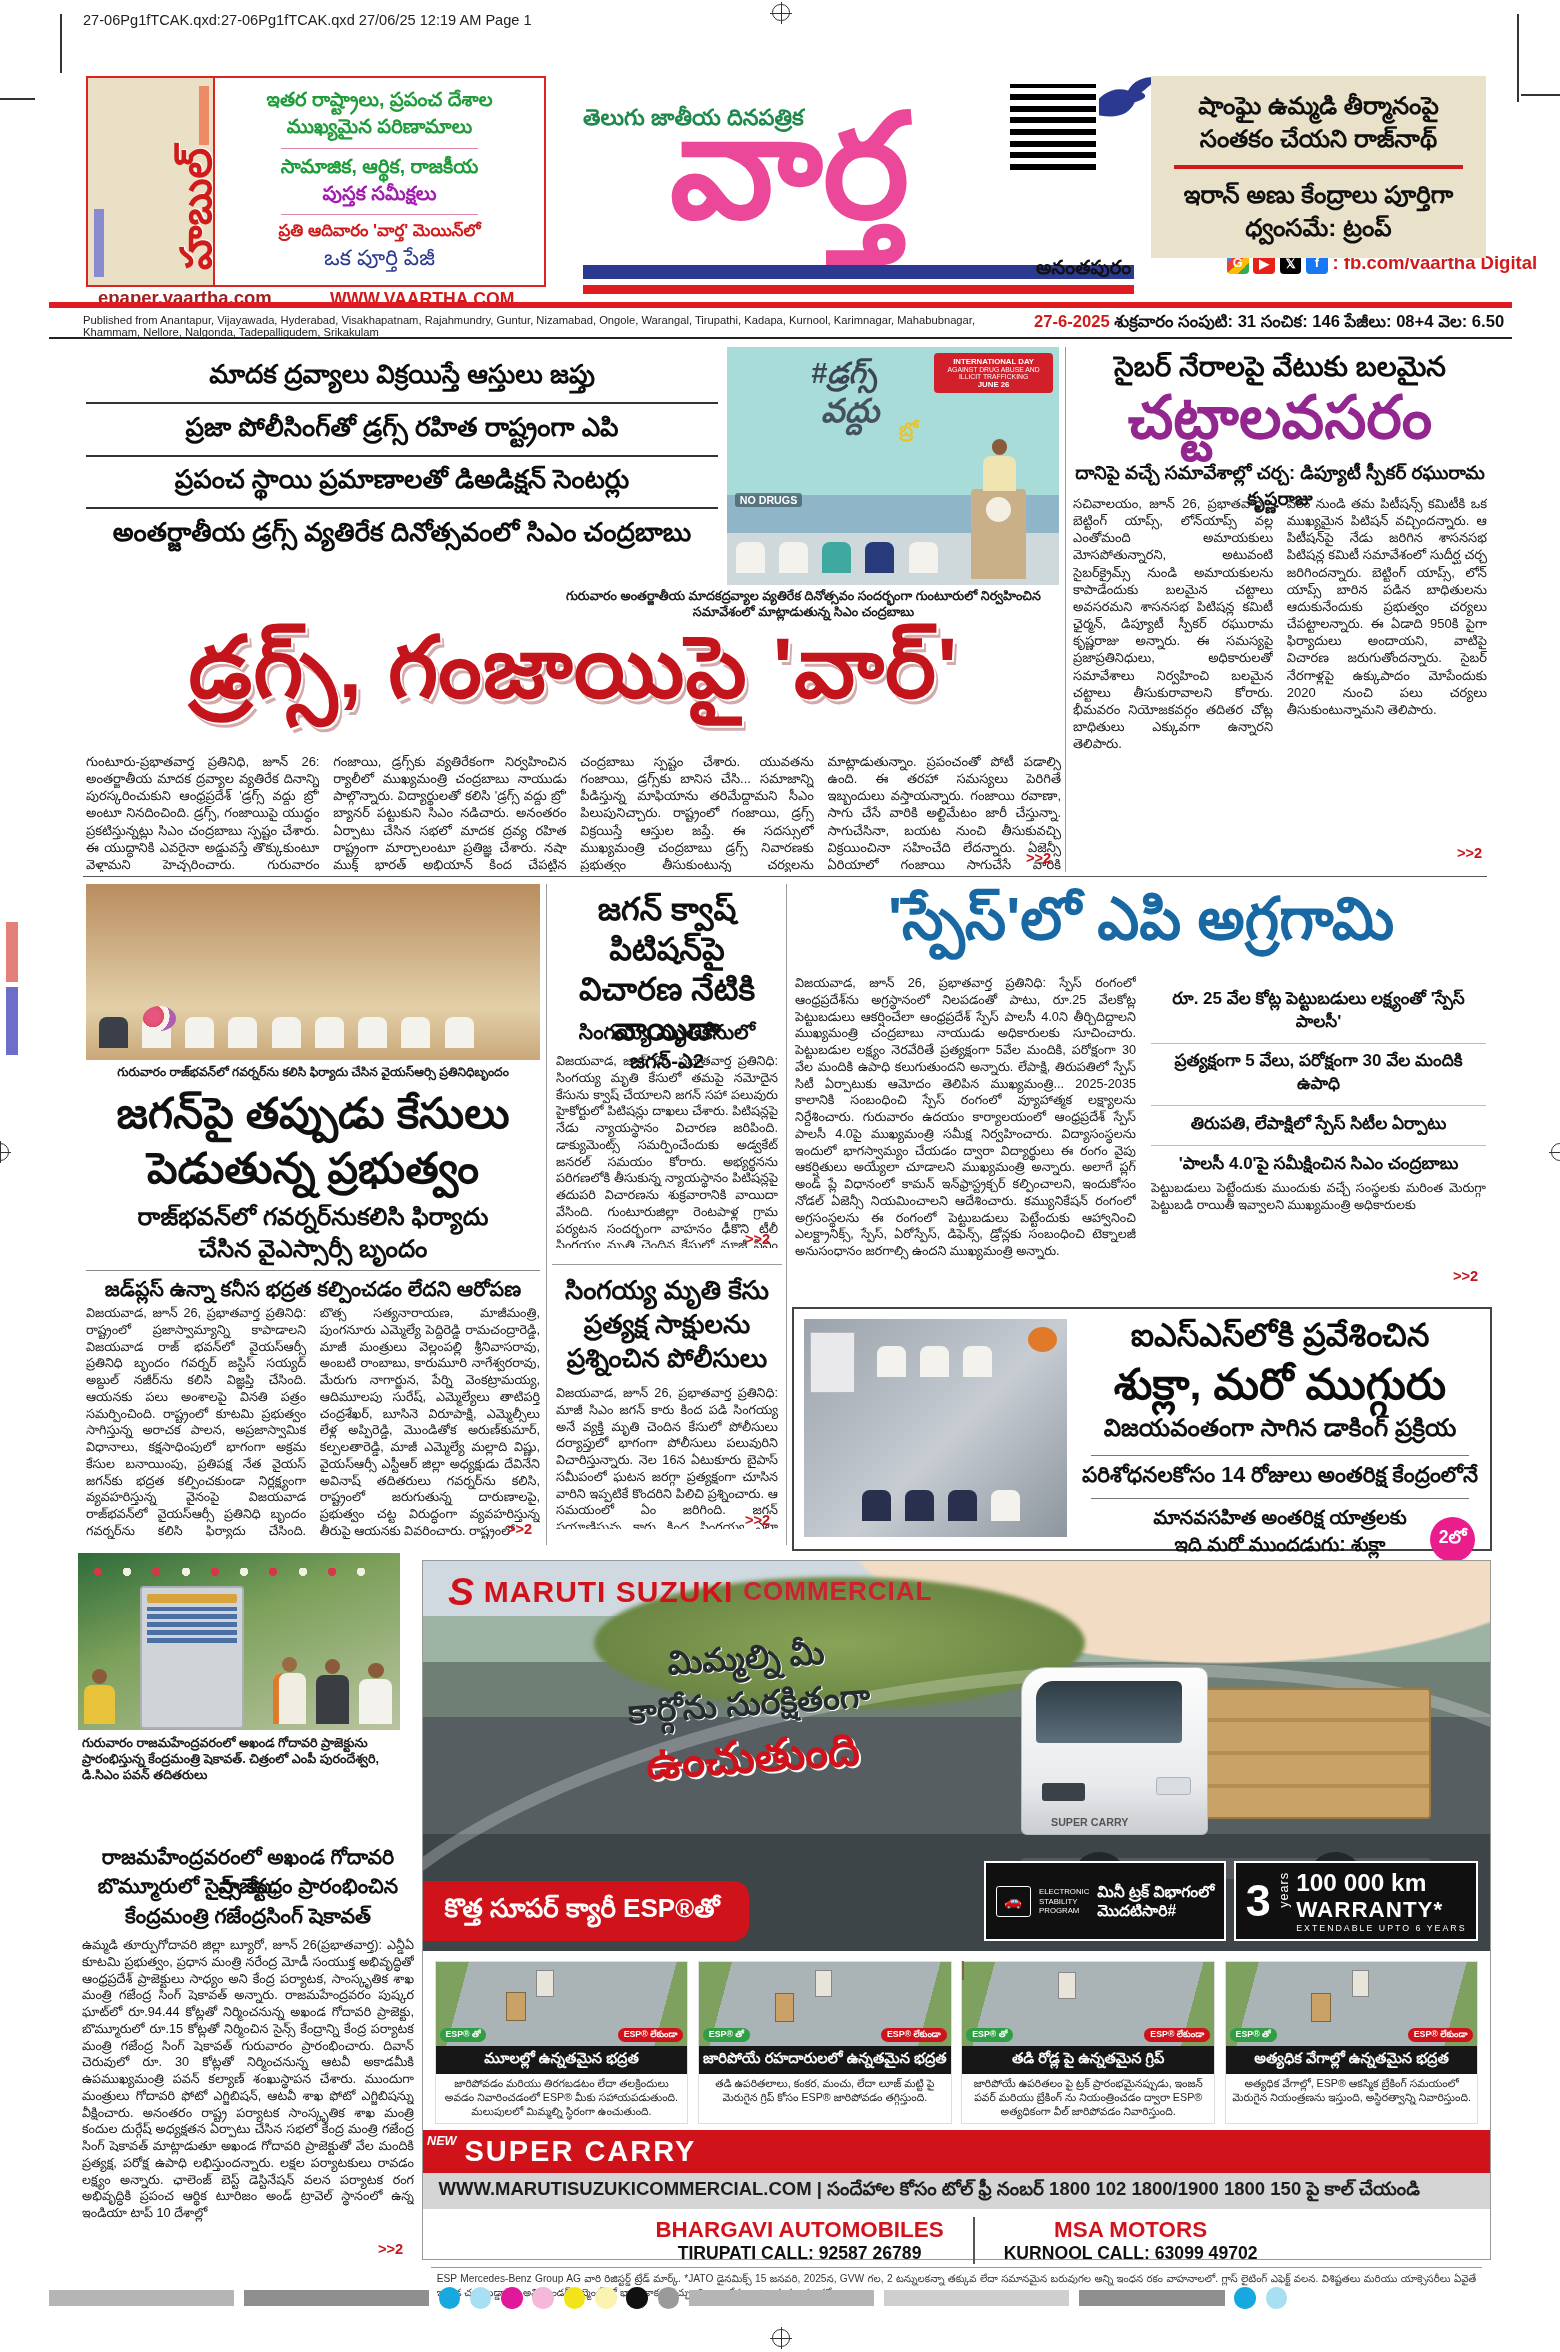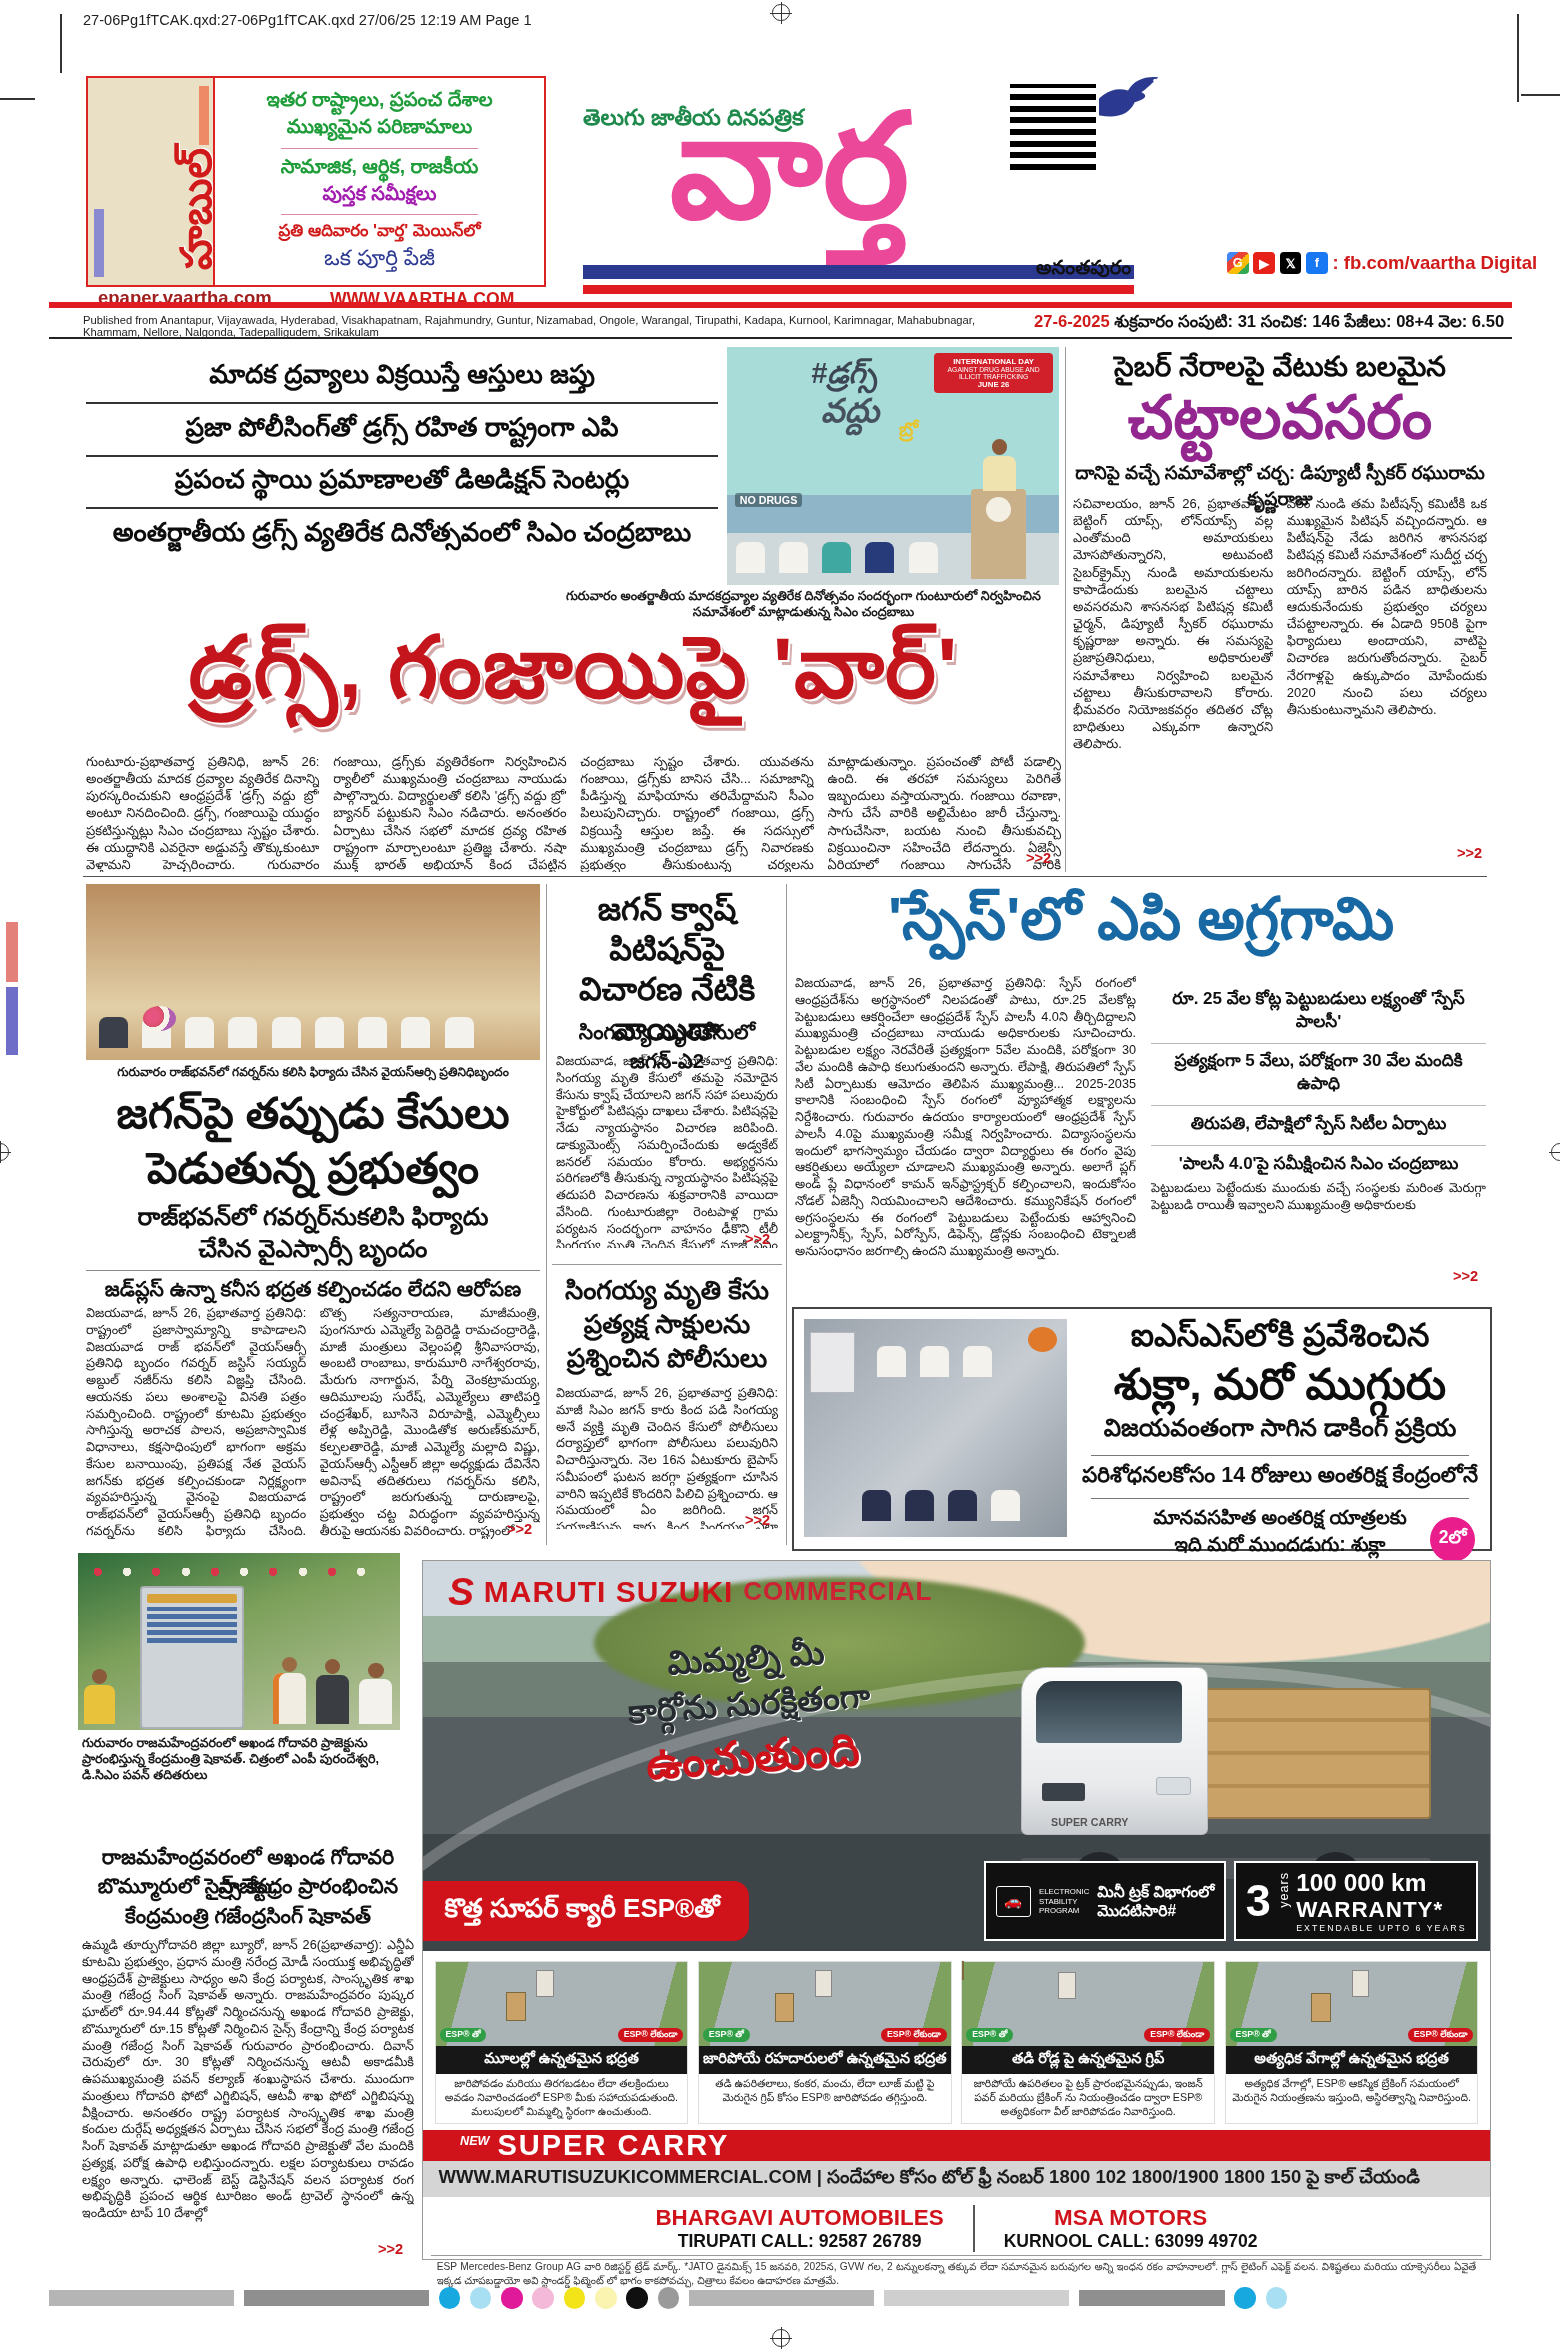--- a/index.html
+++ b/index.html
@@ -91,20 +91,25 @@
 
   <div class="c" style="left:1036px;top:256px;font-weight:bold;font-size:19.5px;color:#111;">అనంతపురం</div>
   <div class="c" style="left:1227px;top:252px;display:flex;align-items:center;">
     <span class="social-sq" style="background:linear-gradient(135deg,#4285f4 25%,#ea4335 25% 50%,#fbbc05 50% 75%,#34a853 75%);">G</span>
     <span class="social-sq" style="background:#e62117;">▶</span>
     <span class="social-sq" style="background:#000;">𝕏</span>
     <span class="social-sq" style="background:#1877f2;">f</span>
     <span style="color:#d11a1a;font-weight:bold;font-size:18.5px;">: fb.com/vaartha Digital</span>
   </div>
 
+  <div class="c" style="left:1151px;top:76px;width:335px;height:168px;background:#e9e1ca;padding-top:13.7px;">
+    <div style="font-weight:bold;font-size:24.4px;color:#101010;text-align:center;line-height:1.35;padding:0 11.7px;">షాంఘై ఉమ్మడి తీర్మానంపై సంతకం చేయని రాజ్‌నాథ్</div>
+    <div style="width:86%;height:3.9px;background:#d11a1a;margin:9.8px auto;"></div>
+    <div style="font-weight:bold;font-size:24.4px;color:#101010;text-align:center;line-height:1.35;padding:0 11.7px;">ఇరాన్ అణు కేంద్రాలు పూర్తిగా ధ్వంసమే: ట్రంప్</div>
+  </div>
 
   <div class="c" style="left:49px;top:302px;width:1463px;height:5.9px;background:#e01b22;"></div>
   <div class="c" style="left:83px;top:314px;width:936px;font-size:11.2px;color:#222;">Published from Anantapur, Vijayawada, Hyderabad, Visakhapatnam, Rajahmundry, Guntur, Nizamabad, Ongole, Warangal, Tirupathi, Kadapa, Kurnool,  Karimnagar, Mahabubnagar, Khammam, Nellore, Nalgonda, Tadepalligudem, Srikakulam</div>
   <div class="c" style="left:1034px;top:312px;font-size:16.6px;font-weight:bold;">
     <span style="color:#d11a1a;">27-6-2025</span>
     <span style="color:#111;">శుక్రవారం  సంపుటి: 31  సంచిక: 146  పేజీలు: 08+4  వెల: 6.50</span>
   </div>
   <div class="c" style="left:49px;top:337px;width:1463px;height:2px;background:#222;"></div>
 
   <div class="c" style="left:86px;top:351px;width:632px;">
@@ -376,21 +381,21 @@
           <span style="position:absolute;left:50%;top:7.8px;width:15.6px;height:25px;background:#e8e4da;border:1px solid #888;"></span>
           <span style="position:absolute;left:34%;bottom:23.4px;width:17.6px;height:27px;background:#caa268;border:1px solid #7c6a3c;"></span>
           <span class="esp-chip" style="background:#2f9e44;position:absolute;left:3.9px;bottom:3.9px;">ESP® తో</span>
           <span class="esp-chip" style="background:#d0121a;position:absolute;right:3.9px;bottom:3.9px;">ESP® లేకుండా</span>
         </div>
         <div class="capbar">అత్యధిక వేగాల్లో ఉన్నతమైన భద్రత</div>
         <div class="desc">అత్యధిక వేగాల్లో, ESP® ఆకస్మిక బ్రేకింగ్ సమయంలో మెరుగైన నియంత్రణను ఇస్తుంది, అస్థిరత్వాన్ని నివారిస్తుంది.</div>
       </div>
     </div>
 
-    <div style="background:#d0121a;height:31px;display:flex;align-items:center;padding-left:37px;">
+    <div style="background:#d0121a;height:43px;display:flex;align-items:center;padding-left:4px;">
       <span style="color:#fff;font-weight:bold;font-style:italic;font-size:12.7px;margin-right:7.8px;align-self:flex-start;margin-top:3.9px;">NEW</span>
       <span style="color:#fff;font-weight:bold;font-size:29px;letter-spacing:2px;">SUPER CARRY</span>
     </div>
 
     <div style="background:#d5d5d5;padding:4.9px 15.6px;font-weight:bold;font-size:18.5px;color:#1c1c1c;">WWW.MARUTISUZUKICOMMERCIAL.COM | సందేహాల కోసం టోల్ ఫ్రీ నంబర్ 1800 102 1800/1900 1800 150 పై కాల్ చేయండి</div>
 
     <div style="display:flex;justify-content:center;gap:29px;padding:7.8px 0 3.9px;">
       <div style="text-align:center;">
         <div style="color:#d0121a;font-weight:bold;font-size:22.4px;">BHARGAVI AUTOMOBILES</div>
         <div style="color:#111;font-weight:bold;font-size:17.6px;">TIRUPATI  CALL: 92587 26789</div>

